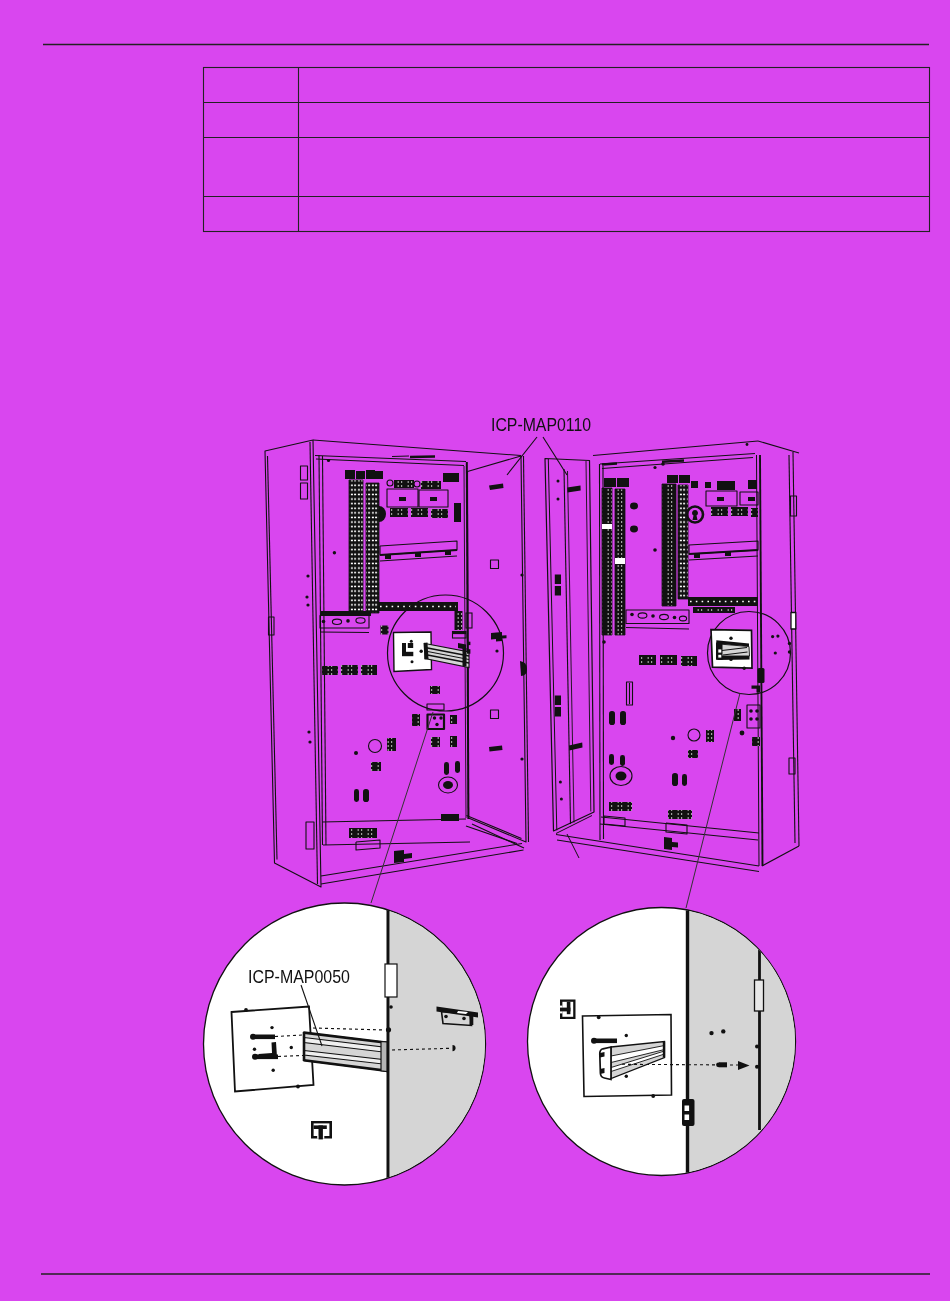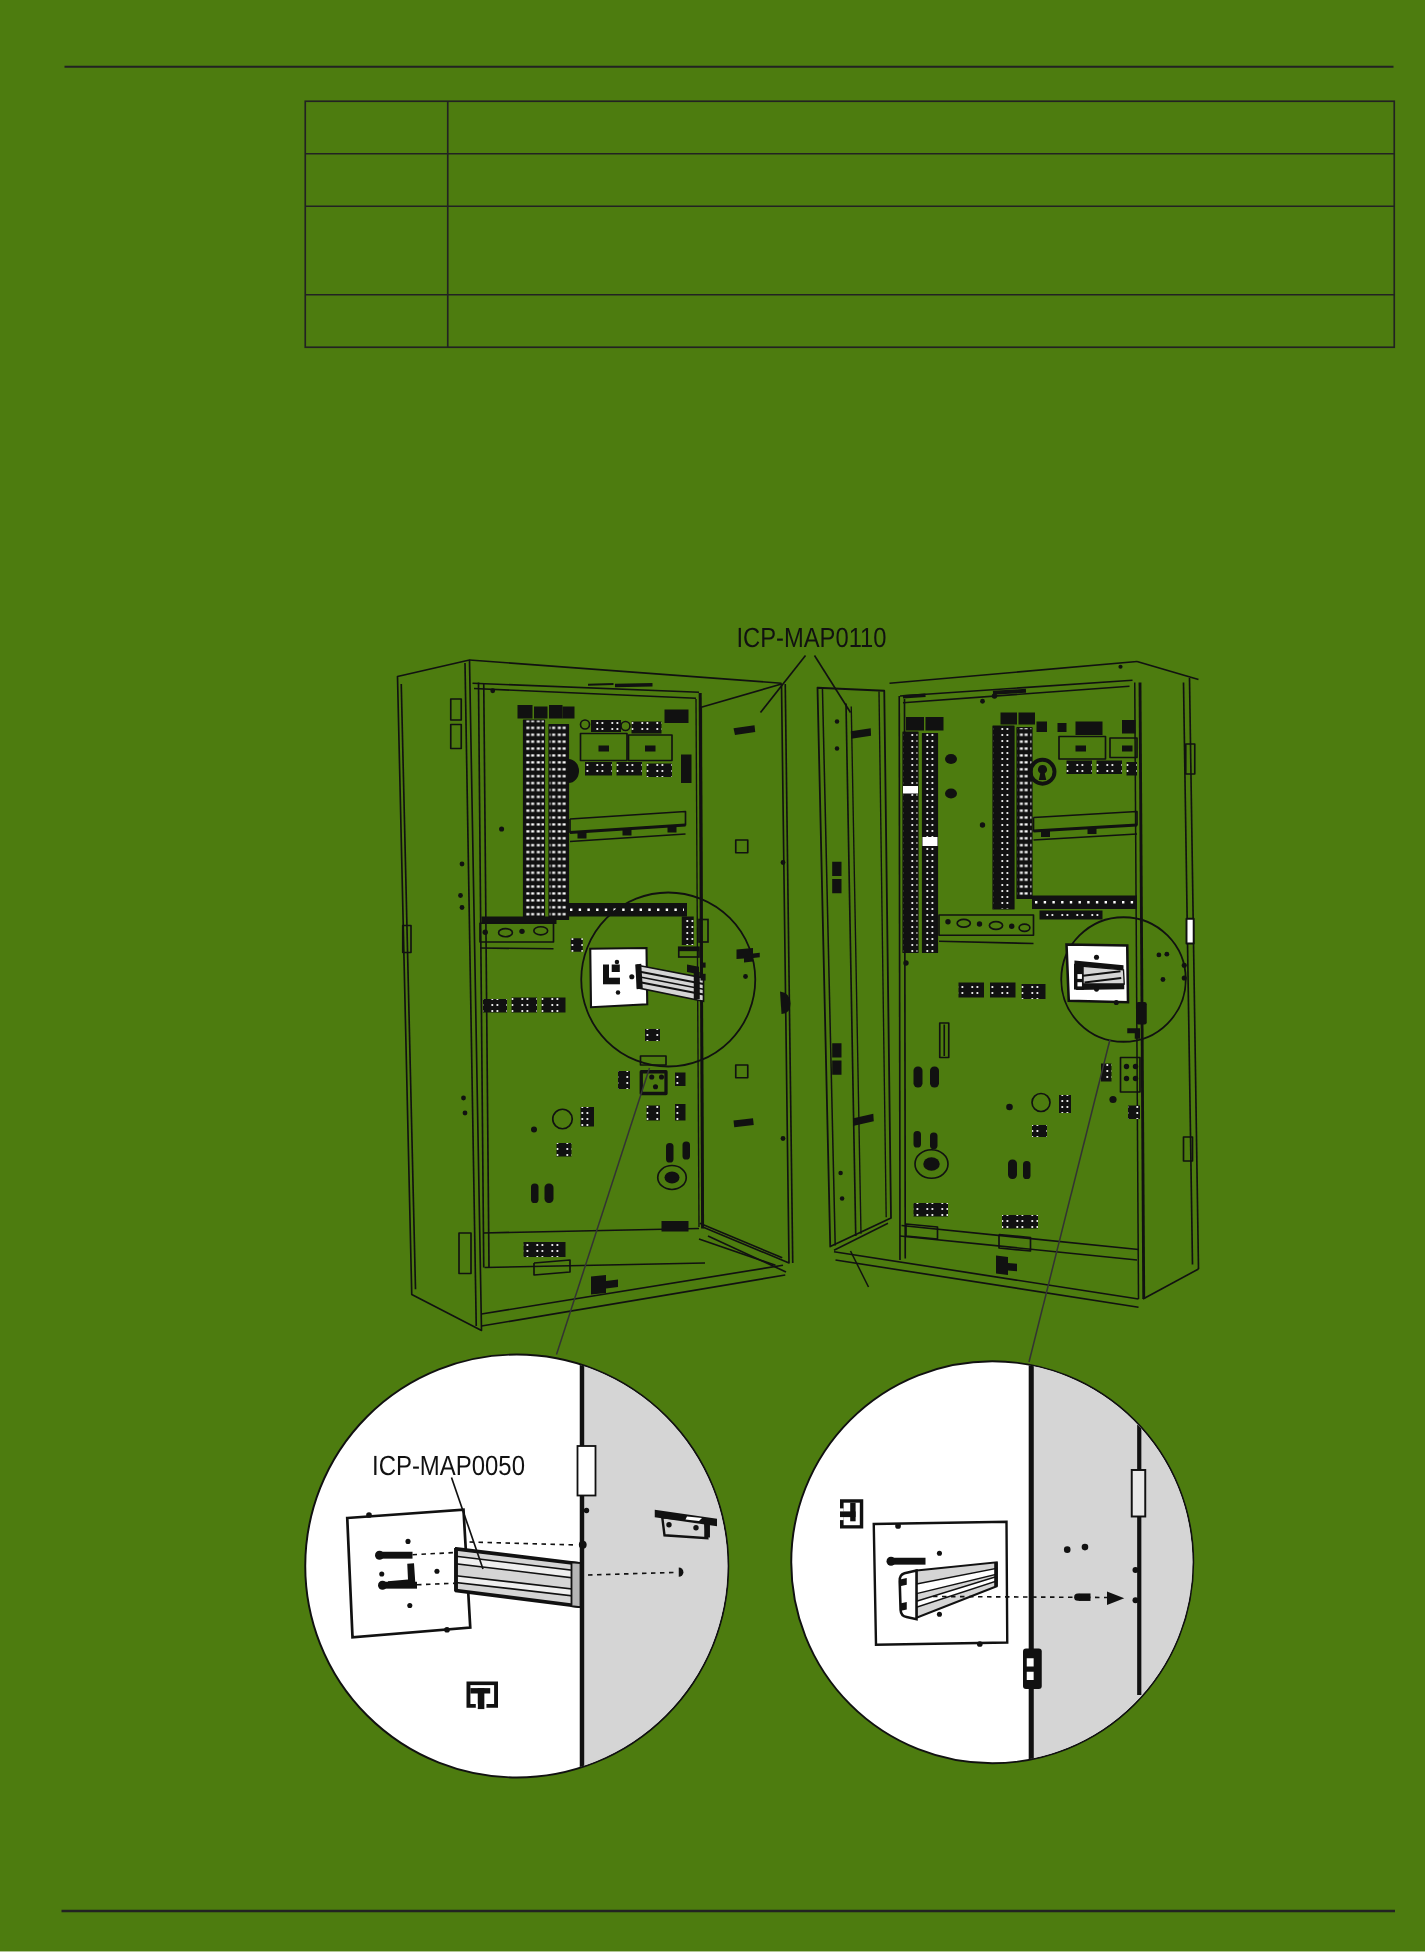--- a/index.html
+++ b/index.html
@@ -1,16 +1,16 @@
 <!DOCTYPE html>
 <html><head>
 <meta charset="utf-8">
 <style>
   html,body{margin:0;padding:0;background:#ffffff;}
-  .page{position:relative;width:950px;height:1301px;background:#4d7c0f;overflow:hidden;
+  .page{position:relative;width:950px;height:1301px;background:#d946ef;overflow:hidden;
         font-family:"Liberation Sans", sans-serif;}
   svg{position:absolute;left:0;top:0;}
 </style>
 </head>
 <body>
 <div class="page">
 <svg width="950" height="1301" viewBox="0 0 950 1301">
 <defs>
   <pattern id="vent" width="7" height="4.6" patternUnits="userSpaceOnUse">
     <rect width="7" height="4.6" fill="#111"></rect>

